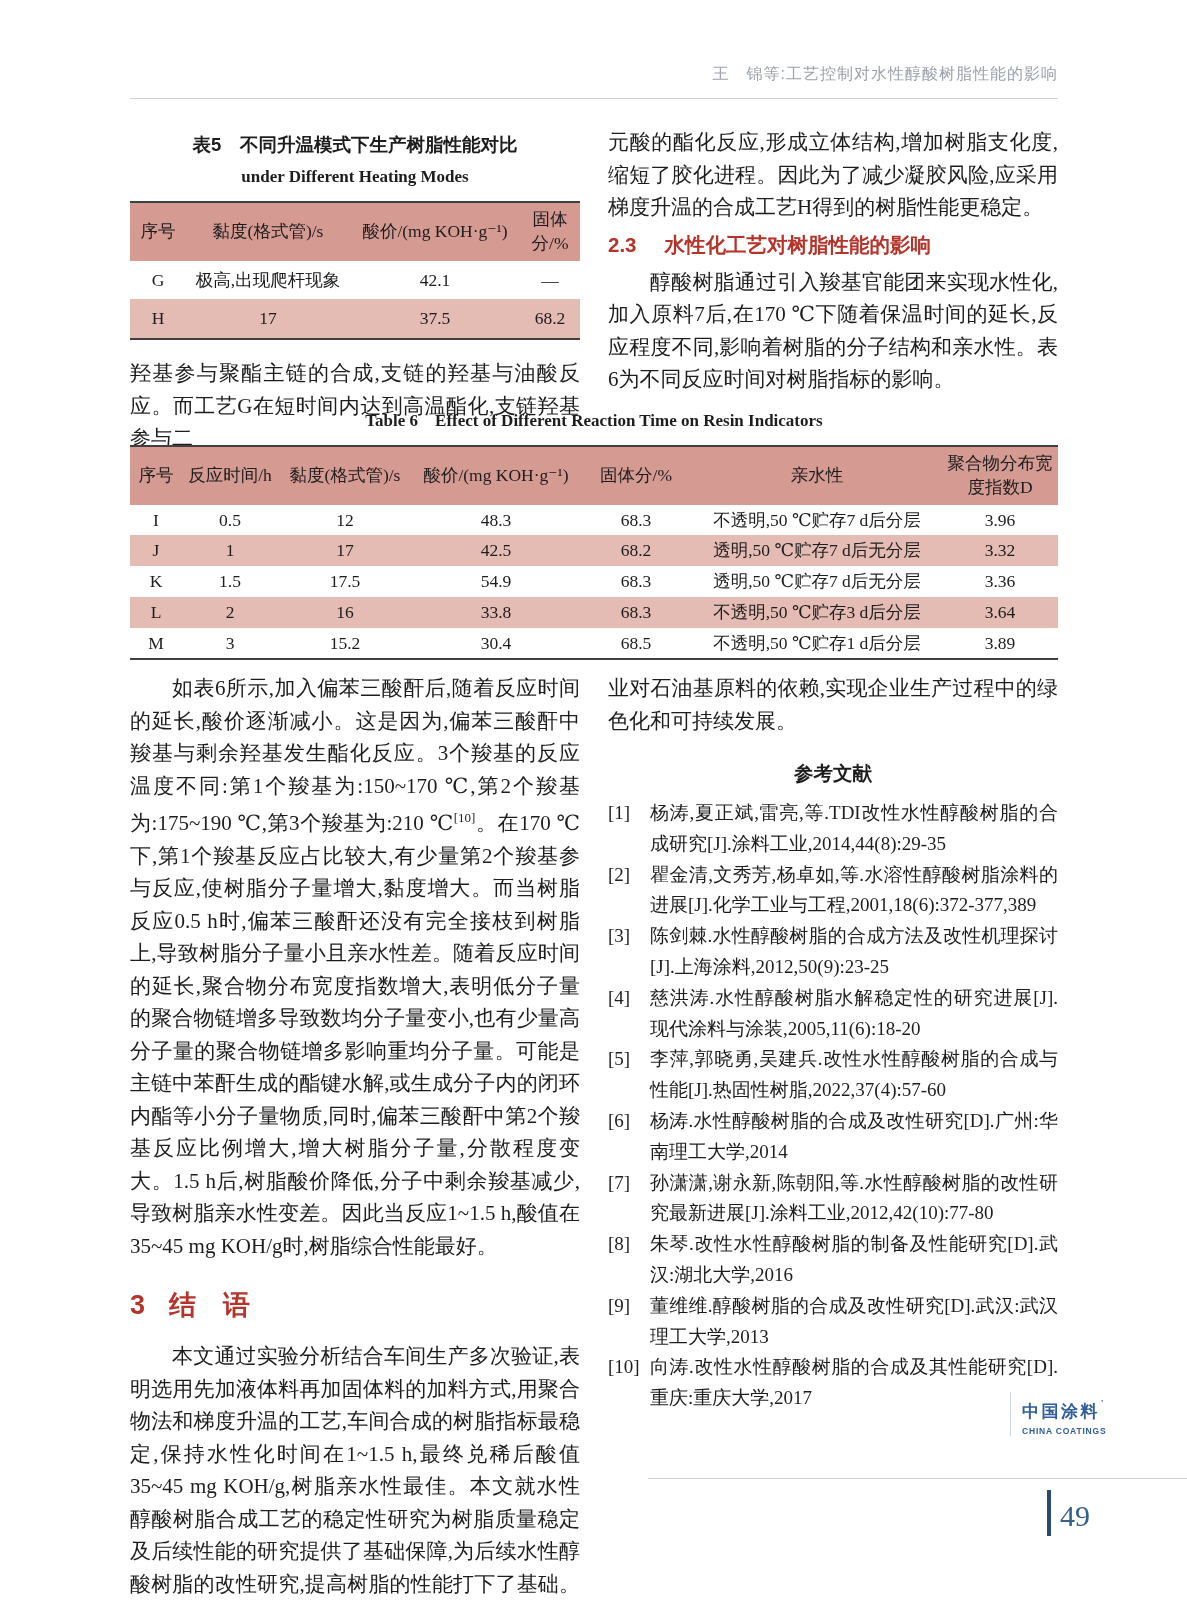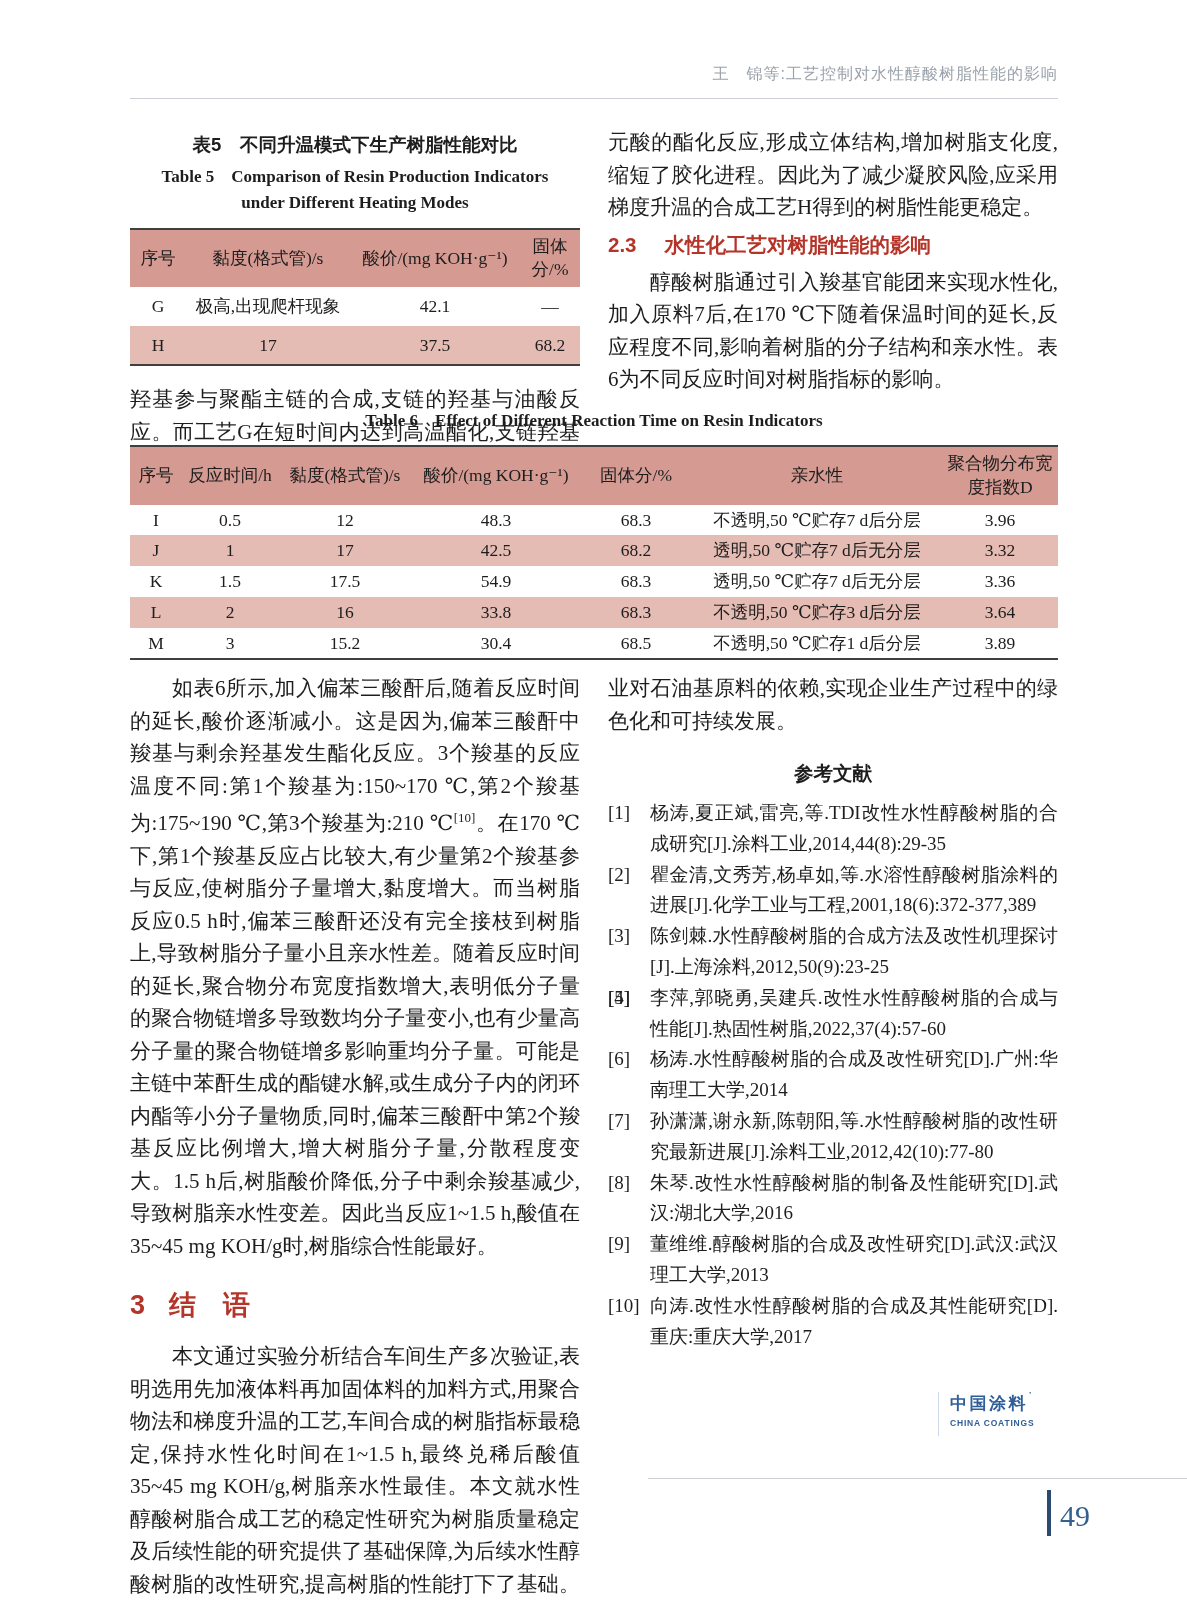--- a/index.html
+++ b/index.html
@@ -66,21 +66,21 @@
     font-family:"Liberation Sans","DejaVu Sans",sans-serif;font-weight:bold;
     font-size:27px;margin:25px 0 17px;
   }
   .refs-heading{
     text-align:center;font-family:Liberation Mono, monospace;
     font-weight:bold;font-size:19.5px;margin:23px 0 11px;
   }
   .refs{list-style:none;font-size:19px;line-height:30.8px;}
   .refs li{position:relative;padding-left:42px;text-align:justify;}
   .refs .lab{position:absolute;left:0;top:0;}
-  .logo{position:absolute;top:1392px;left:938px;display:flex;gap:11px;align-items:flex-start;}
+  .logo{position:absolute;top:1392px;left:1010px;display:flex;gap:11px;align-items:flex-end;}
   .logo-divider{width:1px;height:44px;background:#ccd8e6;}
   .logo-text{font-family:"Liberation Sans","DejaVu Sans",sans-serif;color:var(--blue);text-align:left;}
   .logo-zh{font-size:17px;font-weight:bold;letter-spacing:2.5px;position:relative;}
   .logo-tm{font-size:8px;position:absolute;top:-2px;margin-left:1px;}
   .logo-en{font-size:8.5px;font-weight:bold;letter-spacing:0.8px;margin-top:3px;}
   .footer-rule{position:absolute;top:1478px;left:648px;right:0;border-top:1px solid var(--rule);}
   .footer{
     position:absolute;top:1490px;left:790px;width:300px;
     display:flex;align-items:center;justify-content:flex-end;gap:9px;
   }
@@ -99,21 +99,20 @@
 <div class="page">
 
   <div class="running-head">
     <span>王　锦等:工艺控制对水性醇酸树脂性能的影响</span>
   </div>
 
   <div class="top-section">
     <div class="colL">
       <div class="tbl-title-zh">表5　不同升温模式下生产树脂性能对比</div>
       <div class="tbl-title-en">
-        <div>Table 5　Comparison of Resin Production Indicators</div>
         <div>under Different Heating Modes</div>
       </div>
       <table id="table5" class="three-line">
         <colgroup>
           <col style="width:56px">
             <col style="width:164px">
             <col style="width:170px">
             <col style="width:60px">
         </colgroup>
         <thead>
@@ -235,21 +234,21 @@
       <p class="para indent">本文通过实验分析结合车间生产多次验证,表明选用先加液体料再加固体料的加料方式,用聚合物法和梯度升温的工艺,车间合成的树脂指标最稳定,保持水性化时间在1~1.5 h,最终兑稀后酸值35~45 mg KOH/g,树脂亲水性最佳。本文就水性醇酸树脂合成工艺的稳定性研究为树脂质量稳定及后续性能的研究提供了基础保障,为后续水性醇酸树脂的改性研究,提高树脂的性能打下了基础。项目减少了涂料企</p>
     </div>
 
     <div class="colR">
       <p class="para">业对石油基原料的依赖,实现企业生产过程中的绿色化和可持续发展。</p>
       <div class="refs-heading">参考文献</div>
       <ol class="refs">
           <li><span class="lab">[1]</span><span>杨涛,夏正斌,雷亮,等.TDI改性水性醇酸树脂的合成研究[J].涂料工业,2014,44(8):29-35</span></li>
           <li><span class="lab">[2]</span><span>瞿金清,文秀芳,杨卓如,等.水溶性醇酸树脂涂料的进展[J].化学工业与工程,2001,18(6):372-377,389</span></li>
           <li><span class="lab">[3]</span><span>陈剑棘.水性醇酸树脂的合成方法及改性机理探讨[J].上海涂料,2012,50(9):23-25</span></li>
-          <li><span class="lab">[4]</span></li>
+          <li><span class="lab">[4]</span><span>慈洪涛.水性醇酸树脂水解稳定性的研究进展[J].现代涂料与涂装,2005,11(6):18-20</span></li>
           <li><span class="lab">[5]</span><span>李萍,郭晓勇,吴建兵.改性水性醇酸树脂的合成与性能[J].热固性树脂,2022,37(4):57-60</span></li>
           <li><span class="lab">[6]</span><span>杨涛.水性醇酸树脂的合成及改性研究[D].广州:华南理工大学,2014</span></li>
           <li><span class="lab">[7]</span><span>孙潇潇,谢永新,陈朝阳,等.水性醇酸树脂的改性研究最新进展[J].涂料工业,2012,42(10):77-80</span></li>
           <li><span class="lab">[8]</span><span>朱琴.改性水性醇酸树脂的制备及性能研究[D].武汉:湖北大学,2016</span></li>
           <li><span class="lab">[9]</span><span>董维维.醇酸树脂的合成及改性研究[D].武汉:武汉理工大学,2013</span></li>
           <li><span class="lab">[10]</span><span>向涛.改性水性醇酸树脂的合成及其性能研究[D].重庆:重庆大学,2017</span></li>
         </ol>
     </div>
   </div>
 

